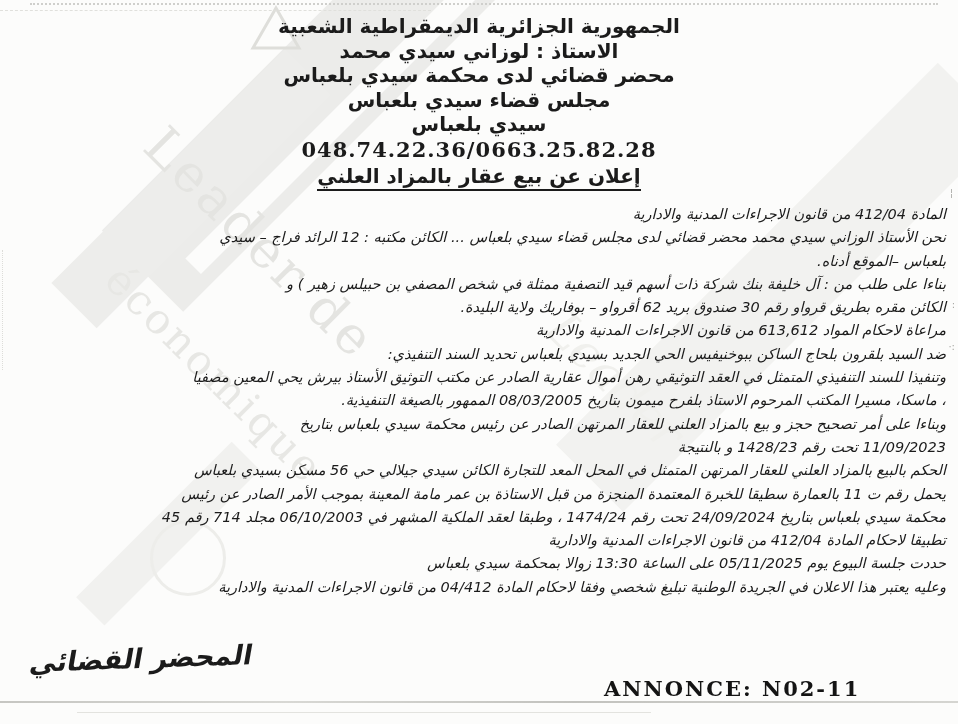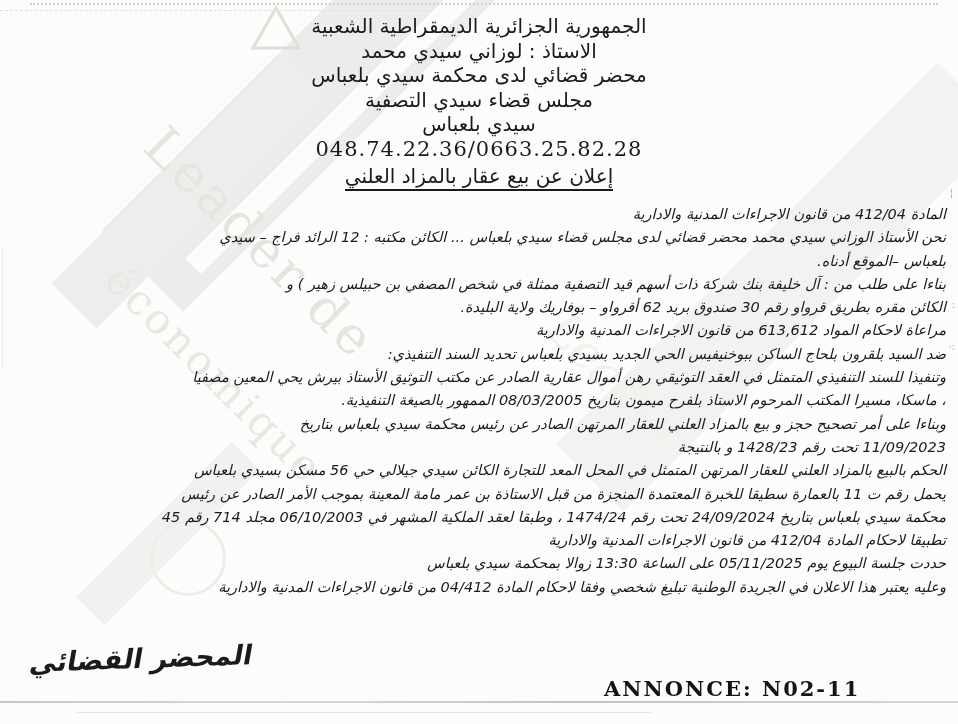--- a/index.html
+++ b/index.html
@@ -26,21 +26,21 @@
   #topdots{top:3px; left:30px; right:20px; border-top:2px dotted #cfcfcc;}
   #topdots2{top:10px; left:0; width:45%; border-top:1px dashed #e0e0dc;}
   #botline{top:701px; left:0; right:0; height:2px;
     background:linear-gradient(90deg,#c6c6c2,#d8d8d4 30%,#c2c2be 60%,#d5d5d1);}
   #botline2{top:712px; left:8%; width:60%; height:1px; background:#e3e3df;}
   #leftmarks{left:2px; top:250px; height:120px; border-left:1px dotted #ddddd9;}
   .edge-mark{position:absolute; color:#a8a8a4; font-size:10px; line-height:10px;}
   
   .header{
     position:absolute; top:14px; left:0; right:0; z-index:2;
-    text-align:center; direction:rtl; font-weight:normal;
+    text-align:center; direction:rtl; font-weight:bold;
   }
   .hline{font-size:20px; line-height:24.5px;}
   .phone{direction:ltr; font-family:"DejaVu Serif", serif; font-size:21px; letter-spacing:1px; line-height:25px;}
   .title{font-size:20px; line-height:27px; margin-top:1px;}
   .title span{border-bottom:2px solid #1b1b1b; padding-bottom:1px;}
   .body-text{
     position:absolute; top:203px; right:12px; left:8px; z-index:2;
     direction:rtl; text-align:right; font-size:14.5px;
   }
   .bl{line-height:23.3px; white-space:nowrap;font-style:italic;}
@@ -80,21 +80,21 @@
     <div class="artifact" id="leftmarks"></div>
     <div class="edge-mark" style="right:3px; top:300px;">:</div>
     <div class="edge-mark" style="right:3px; top:342px;">·:</div>
     <div class="edge-mark" style="right:5px; top:188px;">¦</div>
   </div>
 
   <div class="header">
     <div class="hline">الجمهورية الجزائرية الديمقراطية الشعبية</div>
     <div class="hline">الاستاذ : لوزاني سيدي محمد</div>
     <div class="hline">محضر قضائي لدى محكمة سيدي بلعباس</div>
-    <div class="hline">مجلس قضاء سيدي التصفية</div>
+    <div class="hline">مجلس قضاء سيدي بلعباس</div>
     <div class="hline">سيدي بلعباس</div>
     <div class="hline phone">048.74.22.36/0663.25.82.28</div>
     <div class="title">
       <span>إعلان عن بيع عقار بالمزاد العلني</span>
     </div>
   </div>
 
   <div class="body-text">
     <div class="bl">المادة 412/04 من قانون الاجراءات المدنية والادارية</div>
     <div class="bl">نحن الأستاذ الوزاني سيدي محمد محضر قضائي لدى مجلس قضاء سيدي بلعباس ... الكائن مكتبه : 12 الرائد فراج – سيدي</div>

